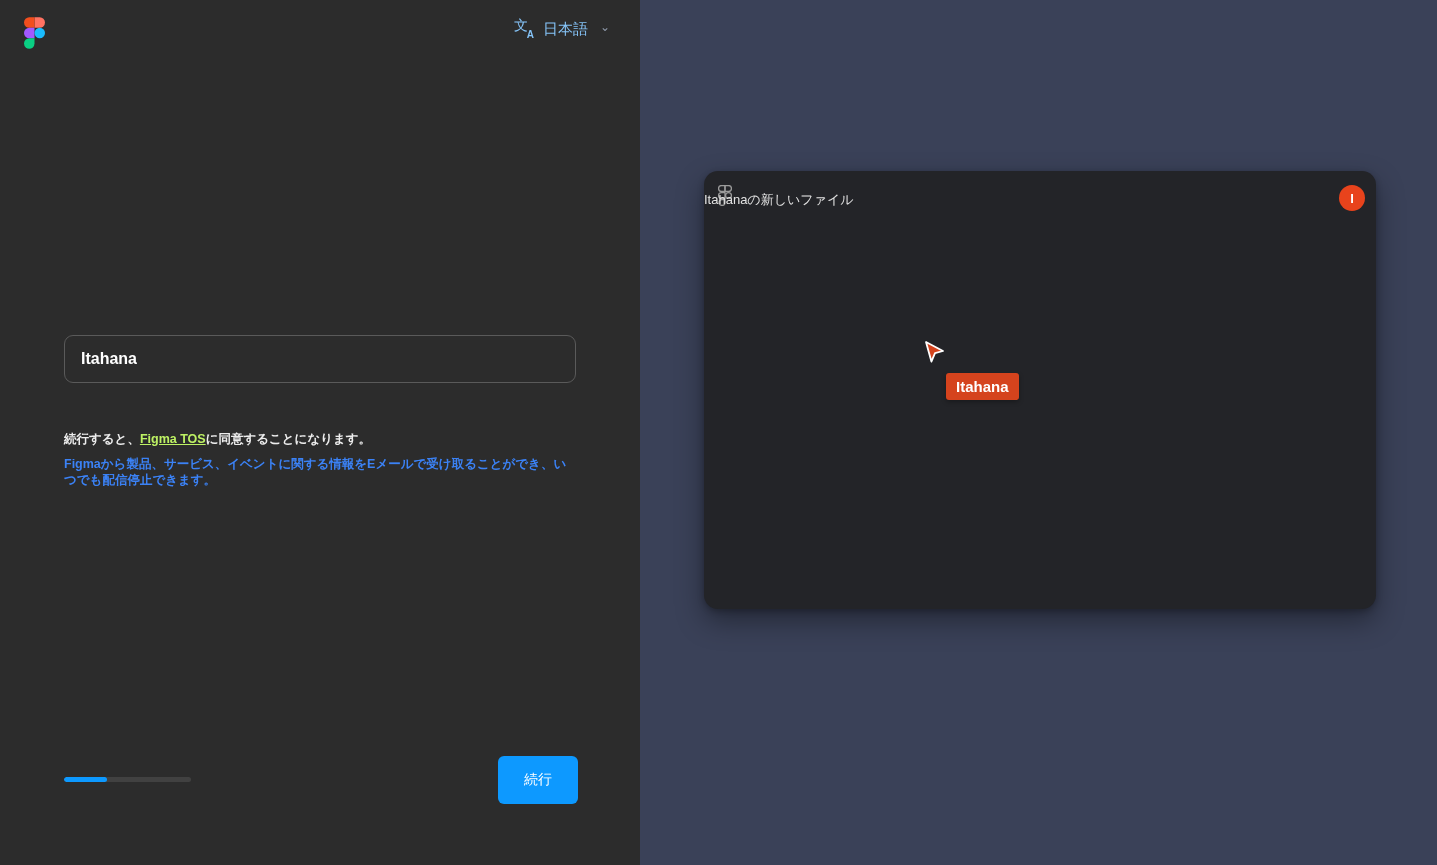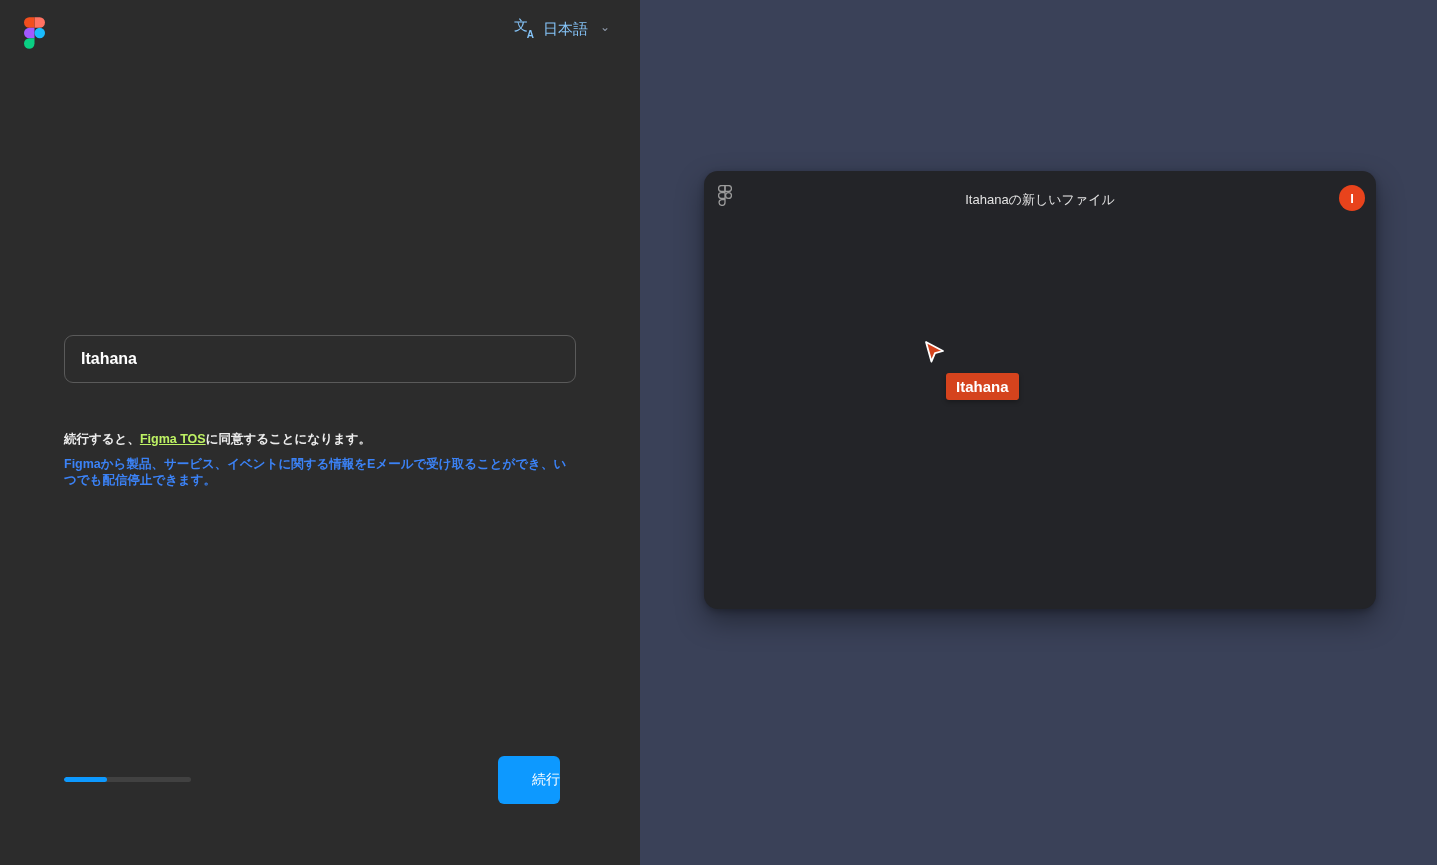--- a/index.html
+++ b/index.html
@@ -51,43 +51,42 @@
   .email-note {
     position:absolute; left:64px; top:456px; width:508px;
     color:#3b82f6; font-size:12.5px; line-height:16px; font-weight:600;
   }
   .progress-track {
     position:absolute; left:64px; top:777px; width:127px; height:5px;
     background:#414141; border-radius:3px; overflow:hidden;
   }
   .progress-fill { height:100%; background:#0d99ff; border-radius:3px; }
   .continue-button {
-    position:absolute; left:498px; top:756px; width:62px; height:48px;
+    position:absolute; left:498px; top:756px; width:80px; height:48px;
     background:#0d99ff; border:none; border-radius:6px;
     color:#ffffff; font-size:14px; font-weight:500; font-family:inherit;
     cursor:pointer;
-    text-align:right;
   }
 
   
   .right-panel {
     position:relative; flex:1; height:865px;
     background:#3a4158;
   }
   .file-card {
     position:absolute; left:64px; top:171px; width:672px; height:438px;
     background:#232428; border-radius:14px;
     box-shadow:0 12px 28px rgba(0,0,0,0.38), 0 2px 6px rgba(0,0,0,0.25);
   }
   .card-header {
     position:relative; height:56px; width:100%;
   }
   .card-figma-icon { position:absolute; left:14px; top:14px; width:14px; height:21px; }
   .card-title {
-    position:absolute; left:0; right:0; top:20px; text-align:center;
+    position:absolute; left:0; right:0; top:20px; text-align:left;
     color:#e3e3e3; font-size:13px; font-weight:400;
   }
   .card-avatar {
     position:absolute; right:11px; top:14px; width:26px; height:26px;
     border-radius:50%; background:#e8431c;
     display:flex; align-items:center; justify-content:center;
     color:#ffffff; font-size:13px; font-weight:600; cursor:pointer;
   }
   .multiplayer-cursor { position:absolute; left:218px; top:169px; width:26px; height:28px; }
   .cursor-name-tag {

